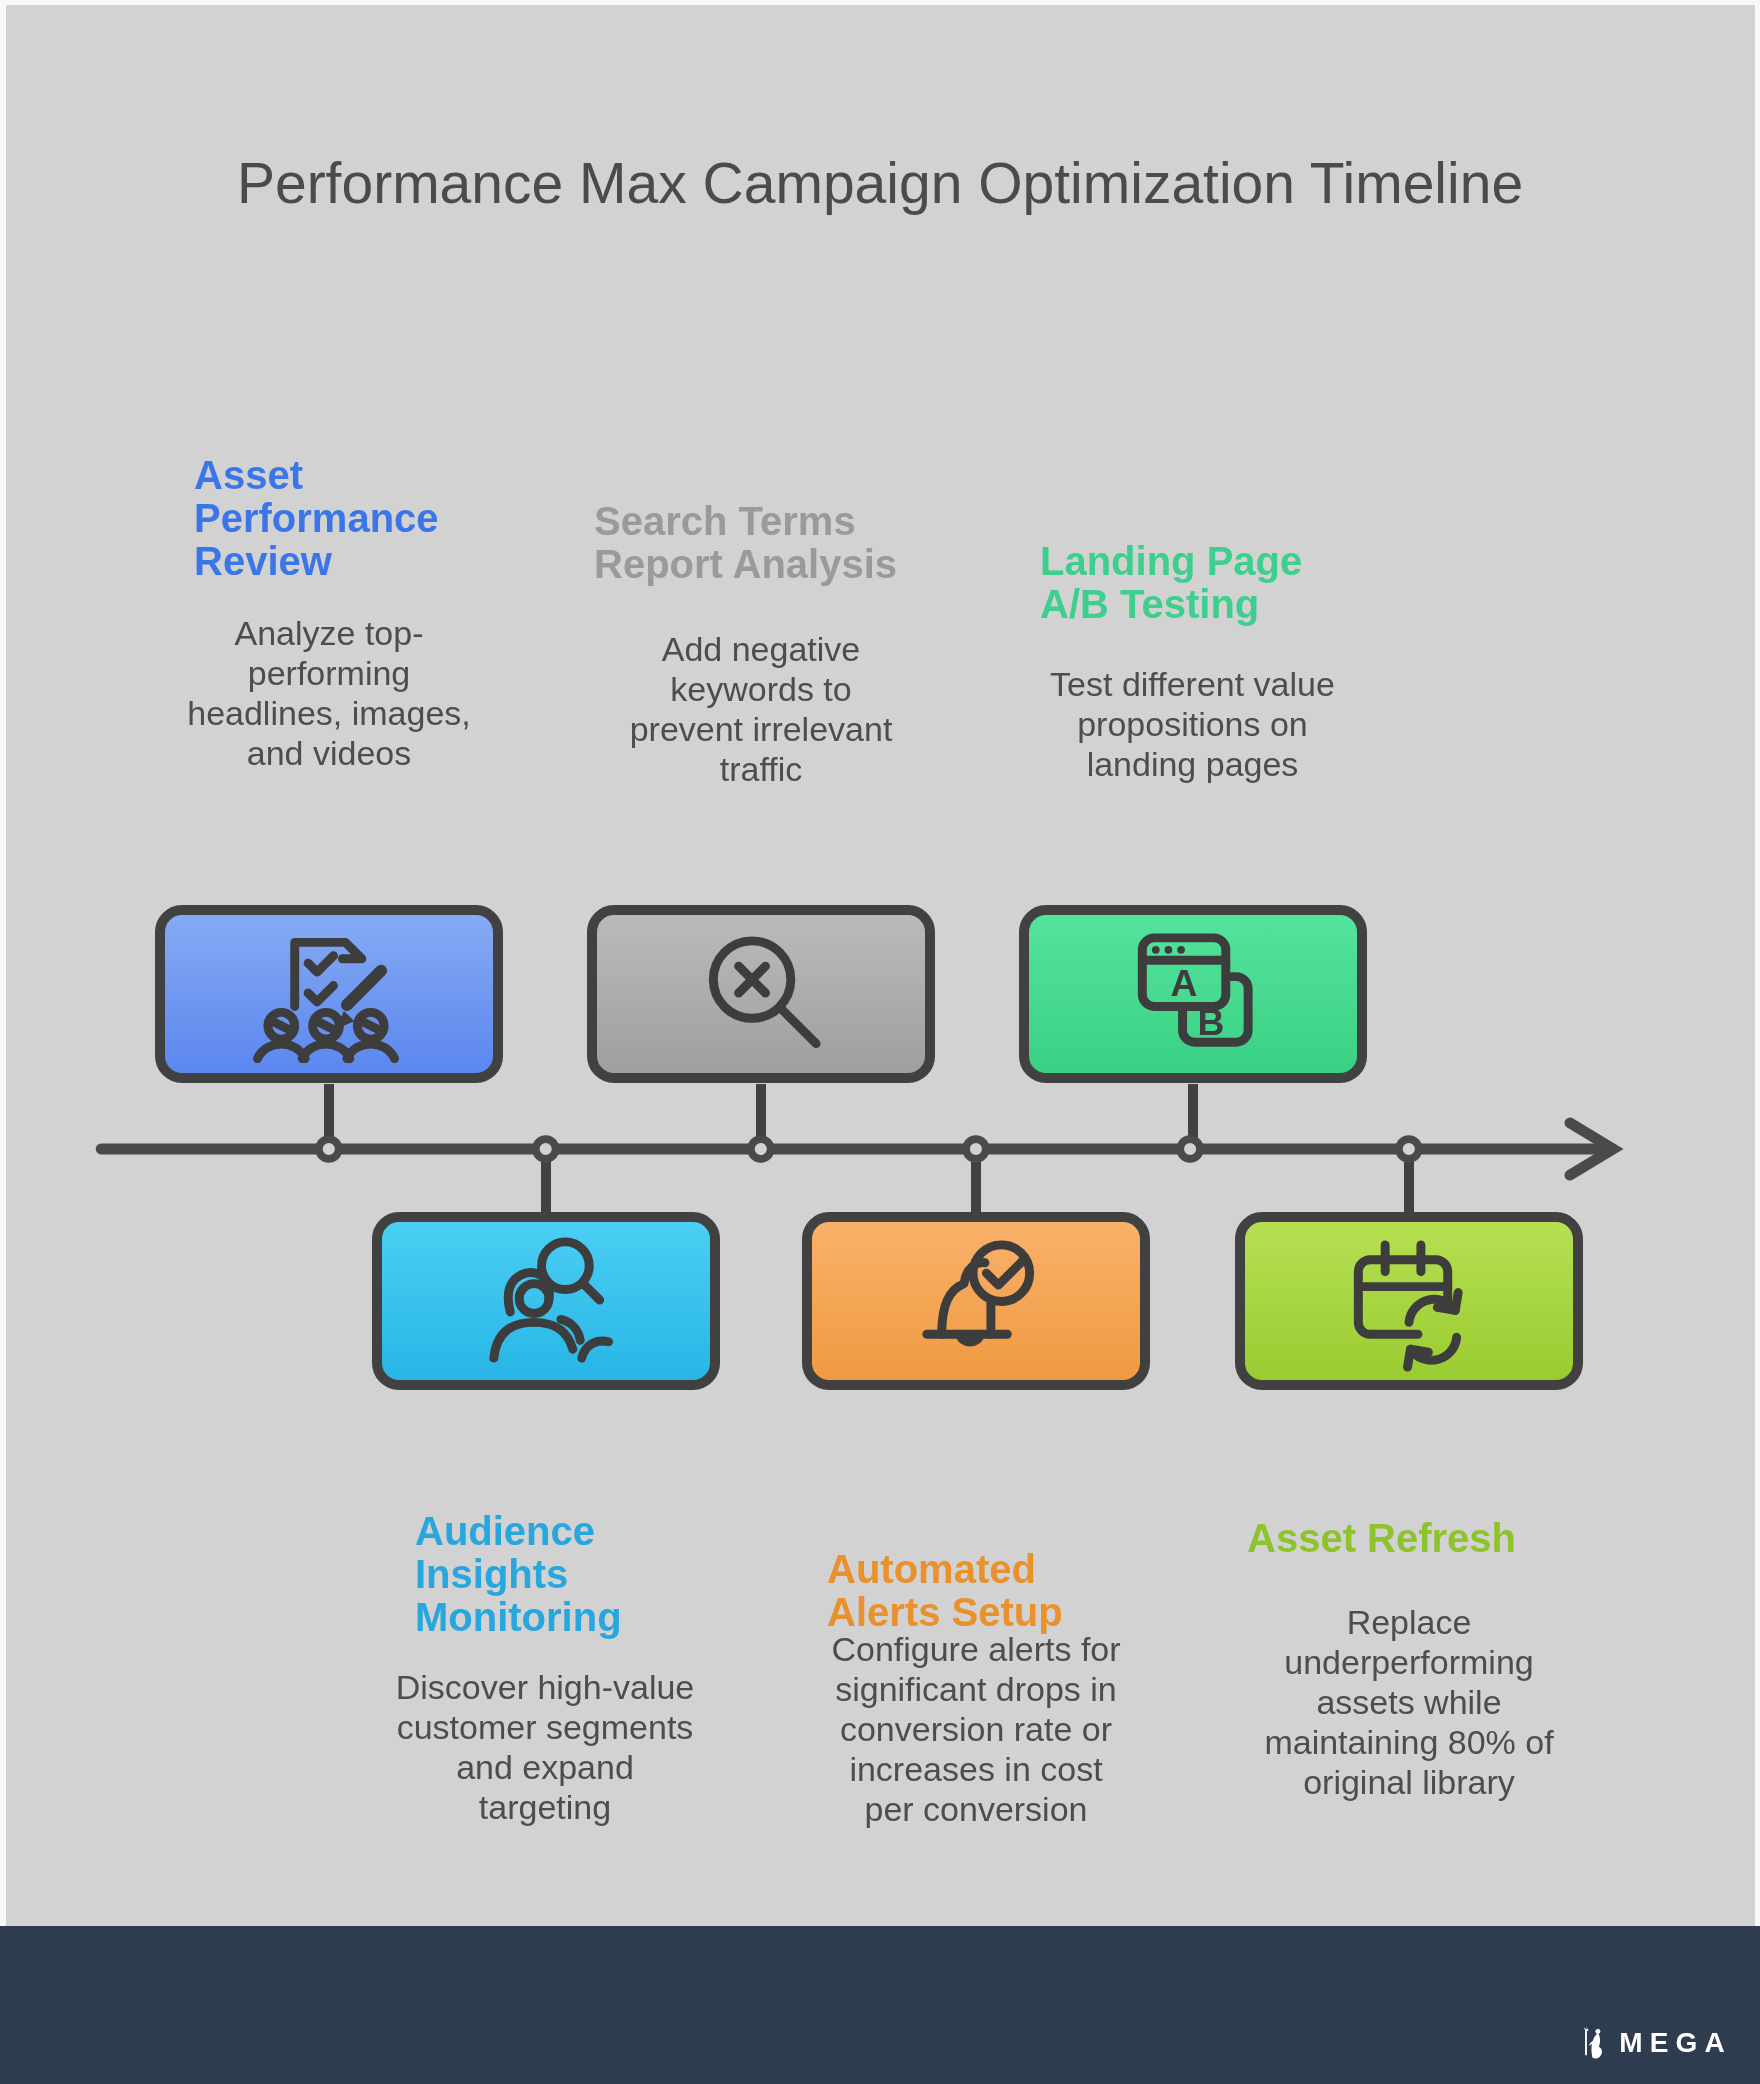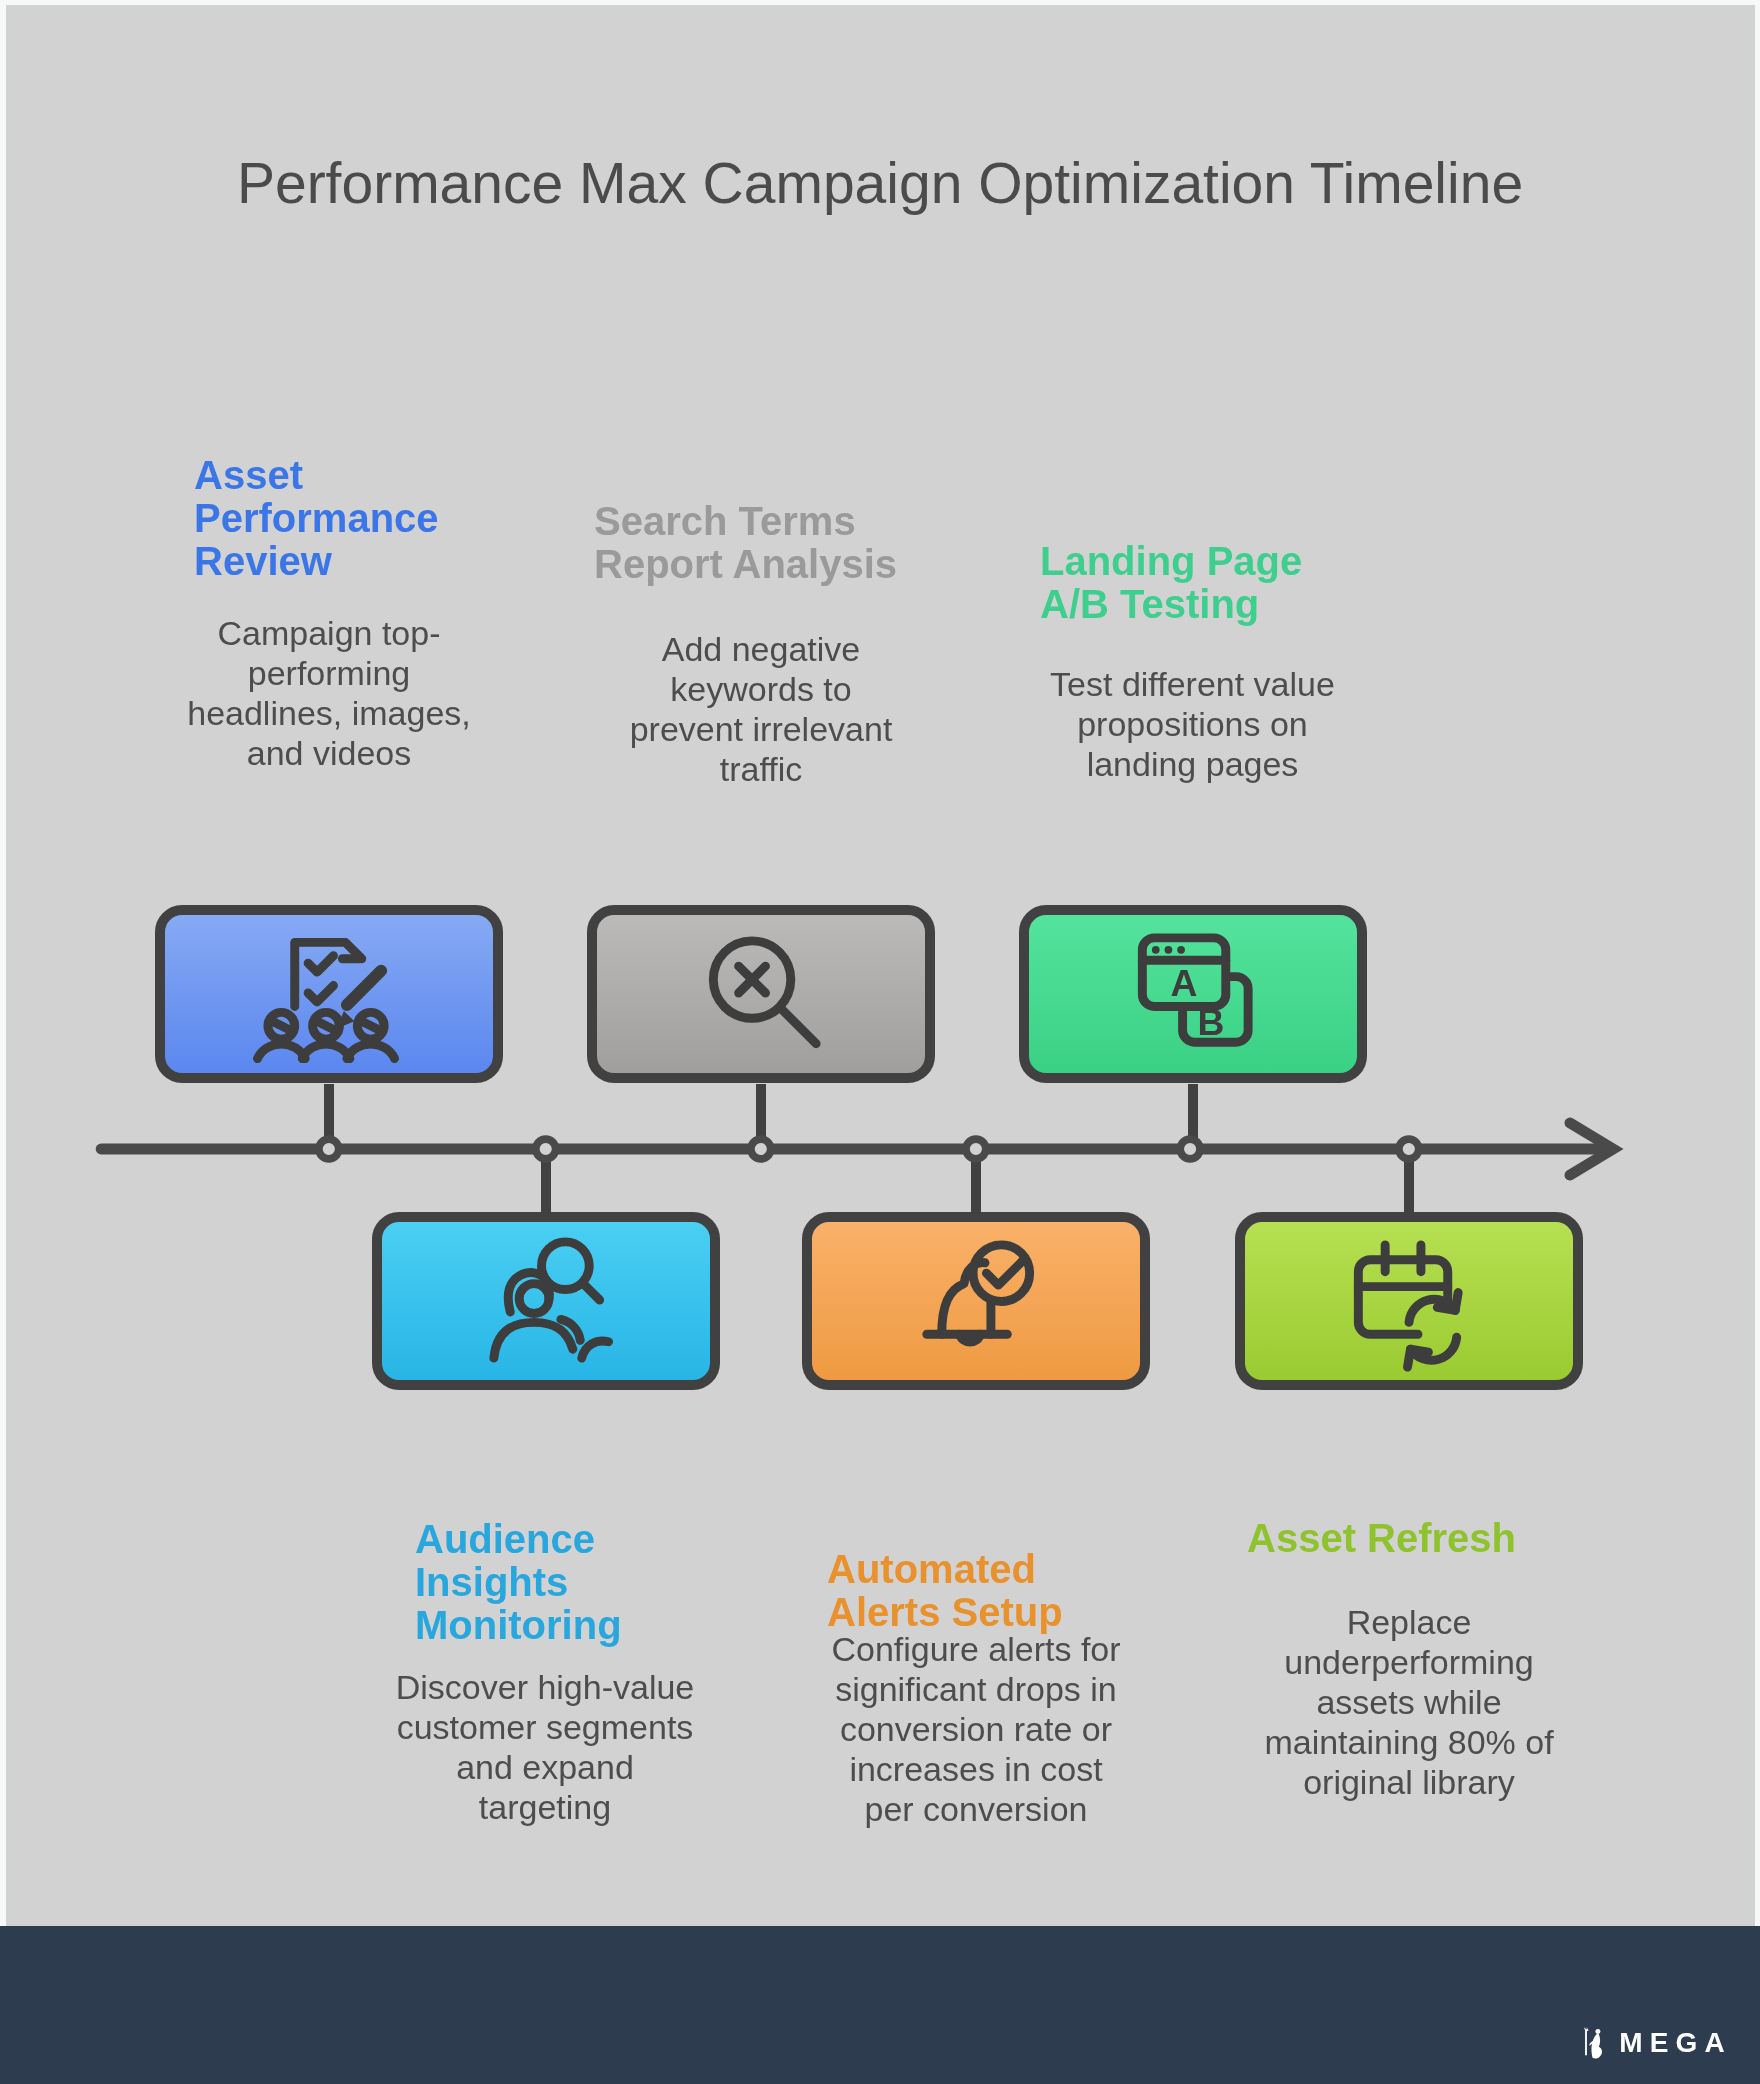--- a/index.html
+++ b/index.html
@@ -32,21 +32,21 @@
 
 <div class="canvas">
   <div class="content-bg"></div>
 
   <h1 class="page-title">Performance Max Campaign Optimization Timeline</h1>
 
   <div class="m-title" style="left: 194px; top: 454px; width: 270px; color: rgb(59, 118, 232);">Asset Performance Review</div>
   <div class="m-title" style="left: 594px; top: 500px; width: 333px; color: rgb(154, 154, 154);">Search Terms Report Analysis</div>
   <div class="m-title" style="left: 1040px; top: 540px; width: 306px; color: rgb(62, 207, 142);">Landing Page A/B Testing</div>
 
-  <div class="m-body" style="left:185px;top:613px;width:288px;">Campaign top-performing headlines, images, and videos</div>
+  <div class="m-body" style="left:185px;top:613px;width:288px;">Analyze top-performing headlines, images, and videos</div>
   <div class="m-body" style="left:617px;top:629px;width:288px;">Add negative keywords to prevent irrelevant traffic</div>
   <div class="m-body" style="left:1044px;top:664px;width:297px;">Test different value propositions on landing pages</div>
 
   <div class="connector" style="left:324px;top:1084px;height:65px;"></div>
   <div class="connector" style="left:756px;top:1084px;height:65px;"></div>
   <div class="connector" style="left:1188px;top:1084px;height:65px;"></div>
   <div class="connector" style="left:541px;top:1149px;height:63px;"></div>
   <div class="connector" style="left:971px;top:1149px;height:63px;"></div>
   <div class="connector" style="left:1404px;top:1149px;height:63px;"></div>
 
@@ -128,21 +128,21 @@
       <path d="M66,72 H34 a8,8 0 0 1 -8,-8 V30 a8,8 0 0 1 8,-8 H78 a8,8 0 0 1 8,8 v22"></path>
       <path d="M26,40 H86"></path>
       <path d="M44,12 V30 M68,12 V30"></path>
       <path d="M60,64 a17,17 0 0 1 31,-8"></path>
       <path d="M93,44 L91,56 L79,54"></path>
       <path d="M92,74 a17,17 0 0 1 -31,8"></path>
       <path d="M59,94 L61,82 L73,84"></path>
     </svg>
   </div>
 
-  <div class="m-title" style="left: 415px; top: 1510px; width: 261px; color: rgb(39, 167, 221); margin-top: 8px;">Audience Insights Monitoring</div>
+  <div class="m-title" style="left: 415px; top: 1510px; width: 261px; color: rgb(39, 167, 221);">Audience Insights Monitoring</div>
   <div class="m-title" style="left: 827px; top: 1548px; width: 297px; color: rgb(232, 145, 45);">Automated Alerts Setup</div>
   <div class="m-title" style="left: 1247px; top: 1517px; width: 324px; color: rgb(142, 195, 45);">Asset Refresh</div>
 
   <div class="m-body" style="left:392px;top:1667px;width:306px;">Discover high-value customer segments and expand targeting</div>
   <div class="m-body" style="left:823px;top:1629px;width:306px;">Configure alerts for significant drops in conversion rate or increases in cost per conversion</div>
   <div class="m-body" style="left:1238px;top:1602px;width:342px;">Replace underperforming assets while maintaining 80% of original library</div>
 
   <div class="footer">
     <div class="brand-row">
       <svg width="31" height="36" viewBox="0 0 40 44">

